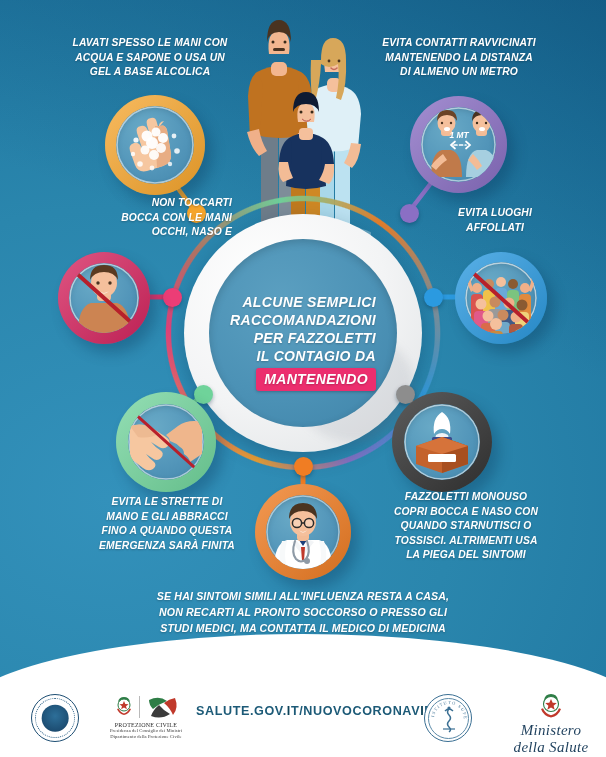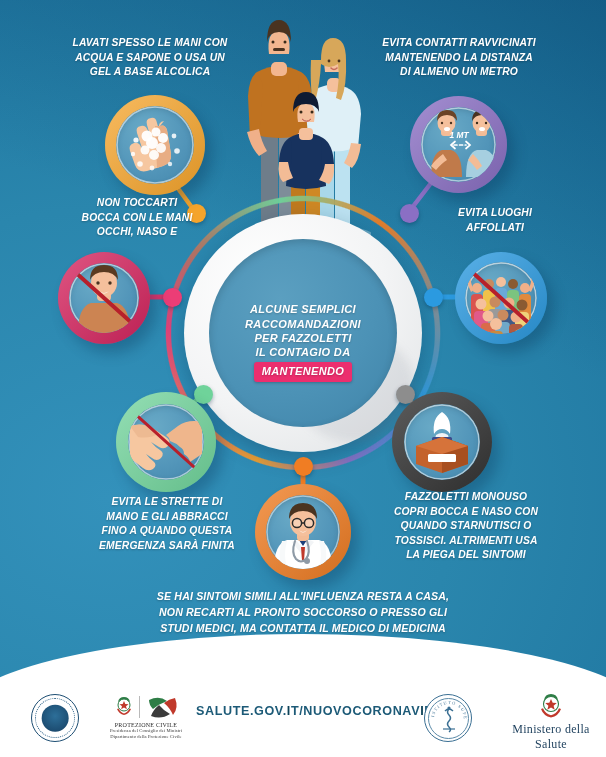--- a/index.html
+++ b/index.html
@@ -57,22 +57,22 @@
     border-radius:50%; background:rgba(120,130,140,.14); filter:blur(5px);
   }
   .hub-inner {
     position:absolute; left:51px; top:51px; width:188px; height:188px;
     border-radius:50%;
     background:radial-gradient(circle at 38% 32%, #5b9fc0 0%, #4c92b6 55%, #3f83a8 100%);
     box-shadow:inset 0 3px 9px rgba(0,0,0,.16);
     display:flex; align-items:center; justify-content:center;
   }
   .hub-text {
-    text-align:center; color:#fff; font-weight:bold; font-style:italic;
-    font-size:11px; line-height:1.30; letter-spacing:.35px;
+    text-align:right; color:#fff; font-weight:bold; font-style:italic;
+    font-size:14px; line-height:1.30; letter-spacing:.35px;
     text-shadow:0 1px 2px rgba(0,0,0,.22);
     transform:translateY(9px);
   }
   .hub-text .kw {
     display:inline-block; margin-top:3px; padding:2px 8px 3px;
     background:#ec2e6e; border-radius:3px; color:#fff;
     box-shadow:0 1px 3px rgba(0,0,0,.25);
   }
 
   
@@ -99,21 +99,21 @@
          transform:translate(-50%,-50%) rotate(42deg); }
   .ban.thin{ height:3.4px; }
 
   
   .cap {
     position:absolute; color:#ffffff; font-weight:bold; font-style:italic;
     font-size:10.3px; line-height:1.42; letter-spacing:.15px;
     text-shadow:0 1px 2px rgba(0,0,0,.25);
   }
   .cap.c { text-align:center; }
-  .cap.l { text-align:center; }
+  .cap.l { text-align:right; }
 
   .footnote {
     position:absolute; left:72px; top:588px; width:462px;
     text-align:center; color:#fff; font-weight:bold; font-style:italic;
     font-size:10.6px; line-height:1.52; letter-spacing:.15px;
     text-shadow:0 1px 2px rgba(0,0,0,.25);
   }
 
   
   .footer {
@@ -142,22 +142,22 @@
 
   .pc-text { font-size:4.6px; color:#3a3a3a; text-align:center; line-height:1.35;
              font-family:"Liberation Serif", serif; letter-spacing:.1px; }
   .pc-title { font-size:6px; color:#2b2b2b; text-align:center;
               font-family:"Liberation Serif", serif; letter-spacing:.25px; }
 
   .iss-ring { border-radius:50%; border:1px solid #3a6f93; position:relative; background:#fff; }
   .iss-ring::before{ content:""; position:absolute; inset:2.5px; border-radius:50%;
                      border:.7px solid #5b8aa8; }
 
-  .ms-text { font-family:"Liberation Serif", serif; 
-             font-size:12px; color:#1d3f5c; letter-spacing:.3px; }
+  .ms-text { font-family:"Liberation Serif", serif; font-style:italic;
+             font-size:15px; color:#1d3f5c; letter-spacing:.3px; }
 </style>
 </head>
 <body>
 
 <div id="poster">
 
   <div class="body-bg"></div>
 
   <svg style="position:absolute;left:243px;top:14px;" width="128" height="252" viewBox="0 0 128 252">
 

